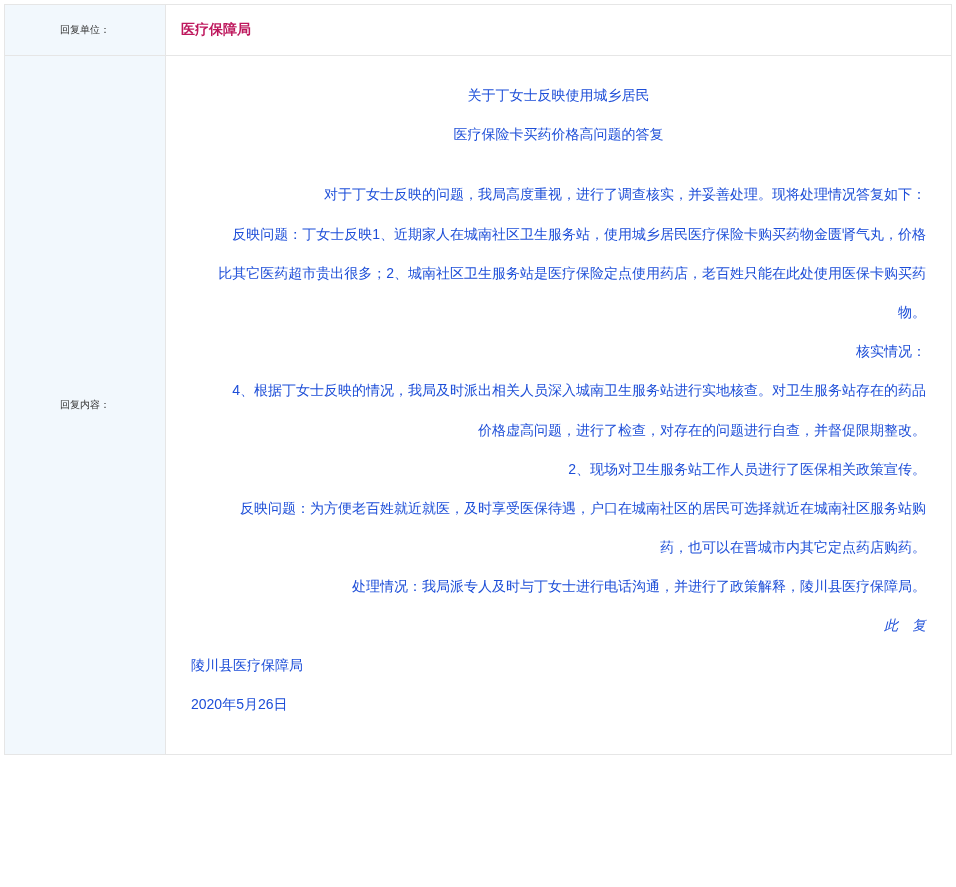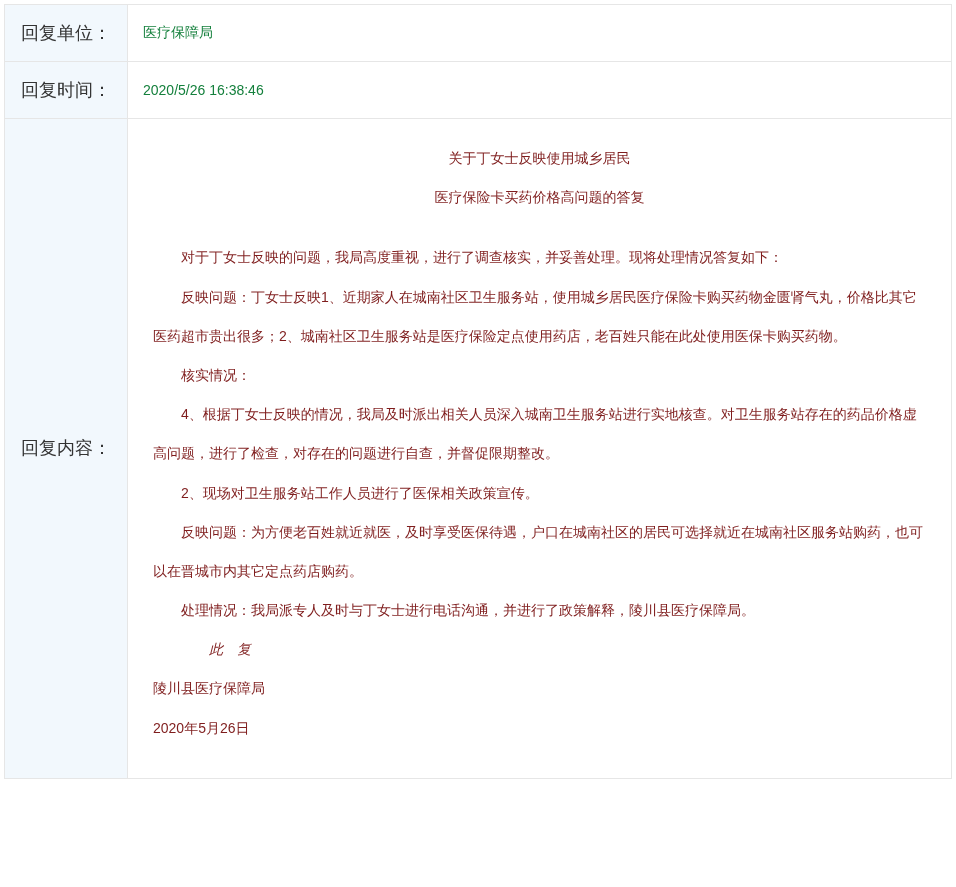--- a/index.html
+++ b/index.html
@@ -16,69 +16,67 @@
     .reply-table {
       width: 948px;
       border-collapse: collapse;
       border: 1px solid #e6e6e6;
     }
     .reply-table td {
       border: 1px solid #e6e6e6;
       vertical-align: middle;
     }
     .label-cell {
-      width: 123px;
+      width: 161px;
       background-color: #f2f8fd;
       color: #333333;
       text-align: center;
       padding: 16px 10px;
-      font-size: 18px;
+      font-size: 10px;
     }
     .value-cell-short {
-      color: #15803d;
+      color: #be185d;
       padding: 16px 15px;
       font-size: 14px;
+      font-weight: bold;
     }
     .value-cell-content {
-      color: #7f1d1d;
+      color: #1d4ed8;
       padding: 20px 25px 30px 25px;
       font-size: 14px;
       line-height: 2.8;
     }
     .content-title {
       text-align: center;
       line-height: 2.8;
     }
     .content-para {
       text-indent: 2em;
       line-height: 2.8;
+      text-align: right;
     }
     .content-right {
       padding-right: 120px;
       line-height: 2.8;
     }
     .bold {
       font-weight: normal;
     }
     .spacer {
       height: 1.5em;
     }
   </style>
 </head>
 <body>
 
 <table class="reply-table">
   <tbody>
       <tr>
     <td class="label-cell">回复单位：</td>
     <td class="value-cell-short">医疗保障局</td>
-  </tr>
-  <tr>
-    <td class="label-cell">回复时间：</td>
-    <td class="value-cell-short">2020/5/26 16:38:46</td>
   </tr>
   <tr>
     <td class="label-cell">回复内容：</td>
     <td class="value-cell-content">
       <div class="content-title">关于丁女士反映使用城乡居民</div>
       <div class="content-title">医疗保险卡买药价格高问题的答复</div>
       <div class="spacer"></div>
       <div class="content-para">对于丁女士反映的问题，我局高度重视，进行了调查核实，并妥善处理。现将处理情况答复如下：</div>
       <div class="content-para">
         <span class="bold">反映问题：</span><span>丁女士反映1、近期家人在城南社区卫生服务站，使用城乡居民医疗保险卡购买药物金匮肾气丸，价格比其它医药超市贵出很多；2、城南社区卫生服务站是医疗保险定点使用药店，老百姓只能在此处使用医保卡购买药物。</span>

